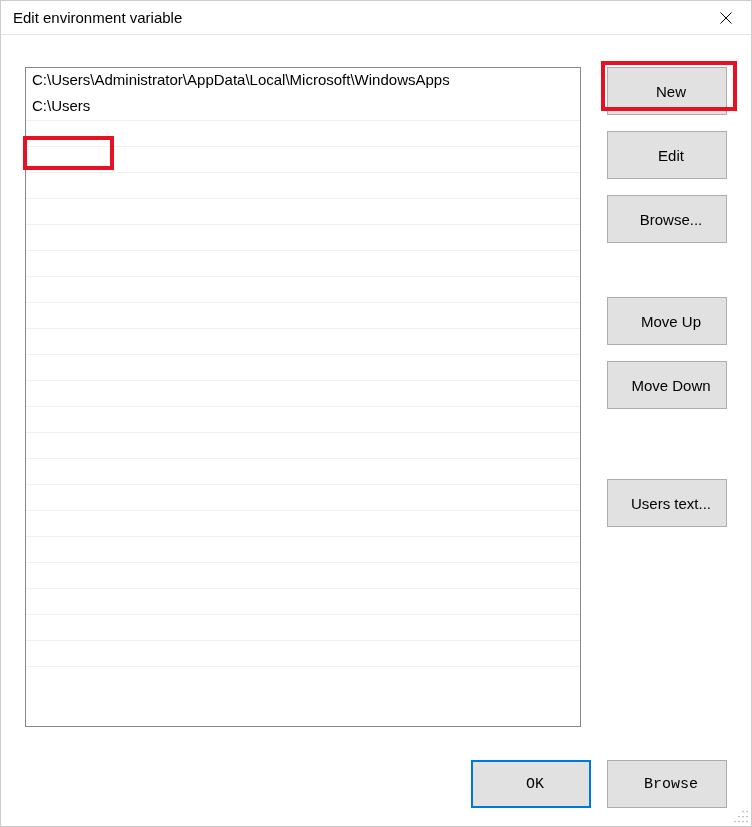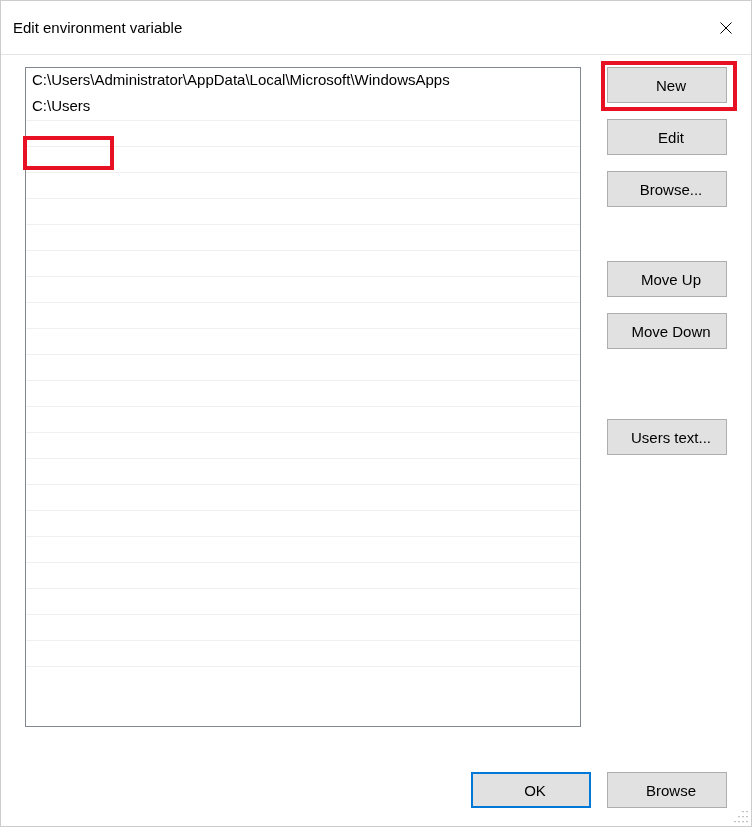--- a/index.html
+++ b/index.html
@@ -6,21 +6,21 @@
     body {
       font-family: 'Segoe UI', Tahoma, sans-serif;
       font-size: 15px;
       background: #fff;
       width: 752px;
       height: 827px;
       position: relative;
       border: 1px solid #ccc;
     }
     .titlebar {
-      height: 54px;
+      height: 34px;
       display: flex;
       align-items: center;
       justify-content: space-between;
       padding-left: 12px;
       border-bottom: 1px solid #e5e5e5;
     }
     .titlebar-title { font-size: 15px; color: #000; }
     .close-btn {
       width: 50px;
       height: 38px;
@@ -55,38 +55,38 @@
       border-bottom: 1px solid transparent;
     }
     .list-grid-line { height: 26px; border-top: 1px solid #f0f0f0; }
     .side-buttons {
       width: 120px;
       display: flex;
       flex-direction: column;
       gap: 16px;
     }
     .btn {
-      height: 36px;
+      height: 48px;
       border: 1px solid #adadad;
       background: #e1e1e1;
       font-size: 15px;
       font-family: inherit;
       cursor: pointer;
       color: #000;
       padding-left: 8px;
     }
     .spacer-sm { height: 22px; }
     .spacer-md { height: 38px; }
     .bottom-row {
       position: absolute;
       bottom: 18px; right: 24px;
       display: flex;
       gap: 16px;
     }
-    .bottom-row .btn { width: 120px; }
+    .bottom-row .btn { width: 120px; font-family: Liberation Mono, monospace; }
     .btn-focus { border: 2px solid #0078d7; background: #e1e1e1; }
     .highlight-box {
       position: absolute;
       border: 4px solid #e81123;
       pointer-events: none;
     }
     .grip-dots {
       position: absolute;
       right: 2px; bottom: 2px;
       color: #999;

